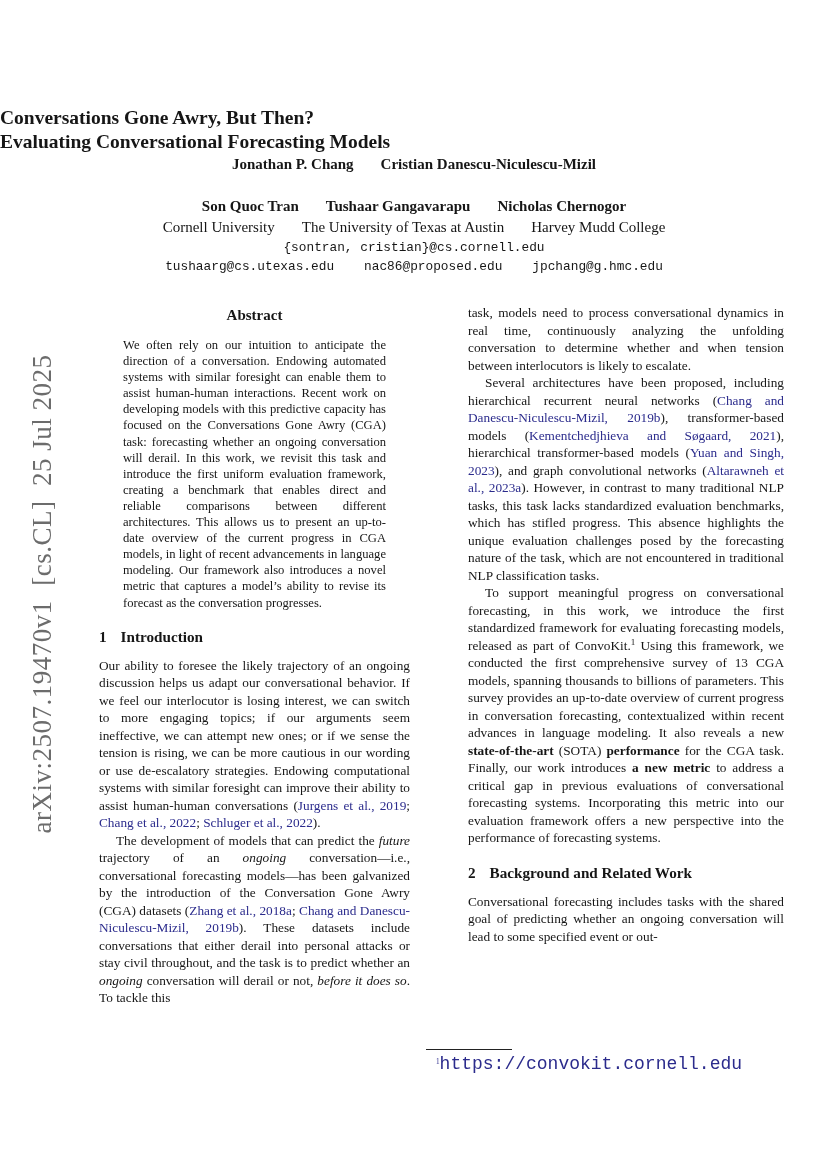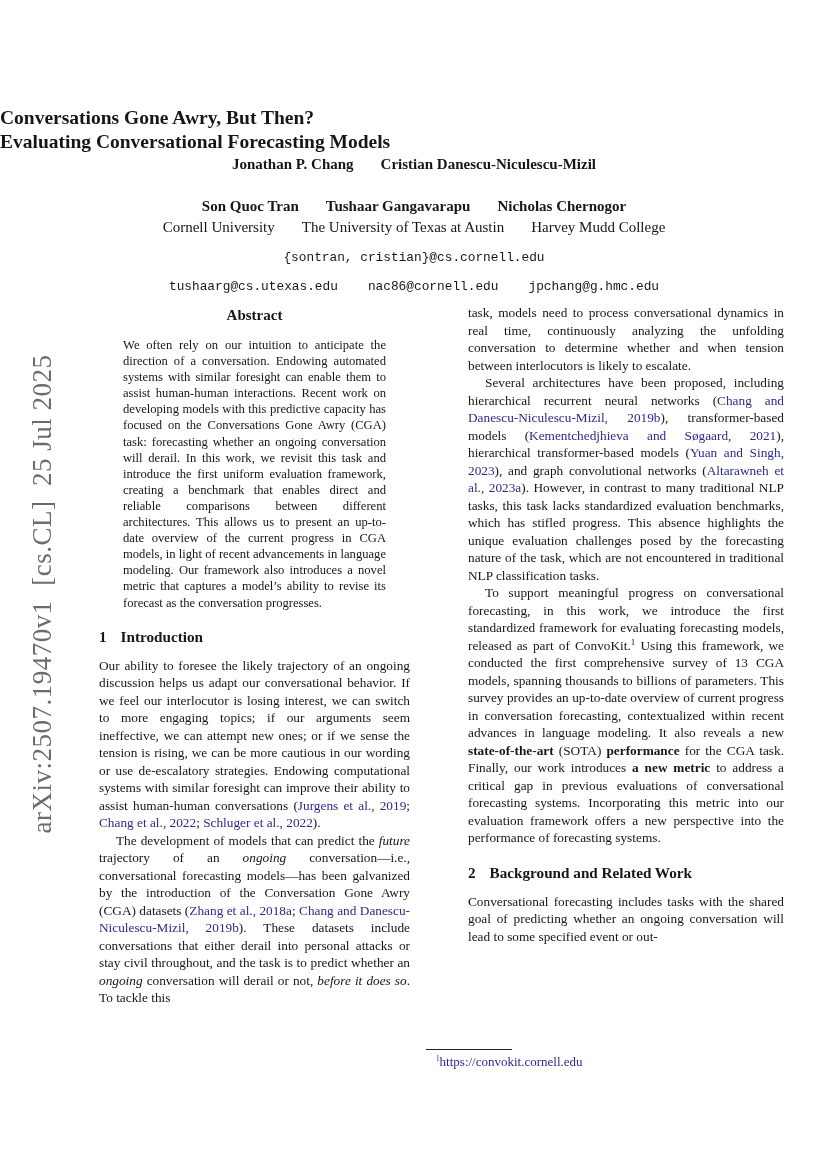--- a/index.html
+++ b/index.html
@@ -21,21 +21,21 @@
 
   
   .titleblock { position:absolute; top:106px; left:0; width:100%; text-align:left; }
   .title { font-size:19.5px; font-weight:bold; line-height:24px; }
   .title .tl { display:block; }
   .authors-row { display:flex; justify-content:center; gap:27px; margin-top:0; }
   .authors-row.first { margin-top:21px; }
   .authors-row .author { font-weight:bold; font-size:15px; line-height:21px; }
   .affil-row { display:flex; justify-content:center; gap:27px; }
   .affil-row .affil { font-size:15px; line-height:21px; }
-  .email-row { display:flex; justify-content:center; gap:30px; margin-top:11px; }
+  .email-row { display:flex; justify-content:center; gap:30px; margin-top:1px; }
   .email { font-family:"Liberation Mono","DejaVu Sans Mono",monospace; font-size:12.8px; line-height:18px; color:#161616; }
 
   
   .col { position:absolute; }
   .col.left  { left:99px;  top:305px; width:311px; }
   .col.right { left:426px; top:304px; width:316px;margin-left:42px; }
 
   .abstract-head { font-size:15px; font-weight:bold; text-align:center; margin:2px 0 13px 0; }
   .abstract-text {
     margin:0 24px; font-size:12.6px; line-height:16.1px; text-align:justify;
@@ -51,21 +51,21 @@
   .seg-link { color:var(--link-color,#2b2b8c); }
   .seg-it { font-style:italic; }
   .seg-b { font-weight:bold; }
   .seg-sup { vertical-align:super; font-size:68%; line-height:0; }
 
   
   .footnote { position:absolute; left:426px; top:1049px; width:316px; }
   .fn-rule { width:86px; border-top:1px solid #222; margin-bottom:4px; }
   .fn-line { padding-left:10px; font-size:11.6px; }
   .fn-line sup { font-size:62%; vertical-align:super; line-height:0; color:var(--link-color,#2b2b8c); }
-  .fn-url { font-family:Liberation Serif, serif; font-size:13px; color:var(--link-color,#2b2b8c); }
+  .fn-url { font-family:Liberation Mono, monospace; font-size:18px; color:var(--link-color,#2b2b8c); }
 </style>
 </head>
 <body>
 
 <div class="page">
 
   <div class="watermark">arXiv:2507.19470v1  [cs.CL]  25 Jul 2025</div>
 
   <header class="titleblock">
     <h1 class="title">
@@ -84,21 +84,21 @@
     <div class="affil-row">
       <span class="affil">Cornell University</span>
       <span class="affil">The University of Texas at Austin</span>
       <span class="affil">Harvey Mudd College</span>
     </div>
     <div class="email-row">
       <span class="email">{sontran, cristian}@cs.cornell.edu</span>
     </div>
     <div class="email-row">
       <span class="email">tushaarg@cs.utexas.edu</span>
-      <span class="email">nac86@cornell.edu</span>
+      <span class="email">nac86@proposed.edu</span>
       <span class="email">jpchang@g.hmc.edu</span>
     </div>
   </header>
 
   <div class="col left">
     <h2 class="abstract-head">Abstract</h2>
     <p class="abstract-text">We often rely on our intuition to anticipate the direction of a conversation. Endowing automated systems with similar foresight can enable them to assist human-human interactions. Recent work on developing models with this predictive capacity has focused on the Conversations Gone Awry (CGA) task: forecasting whether an ongoing conversation will derail. In this work, we revisit this task and introduce the first uniform evaluation framework, creating a benchmark that enables direct and reliable comparisons between different architectures. This allows us to present an up-to-date overview of the current progress in CGA models, in light of recent advancements in language modeling. Our framework also introduces a novel metric that captures a model’s ability to revise its forecast as the conversation progresses.</p>
     <h3 class="sec">
       <span>1</span>
       <span>Introduction</span>

